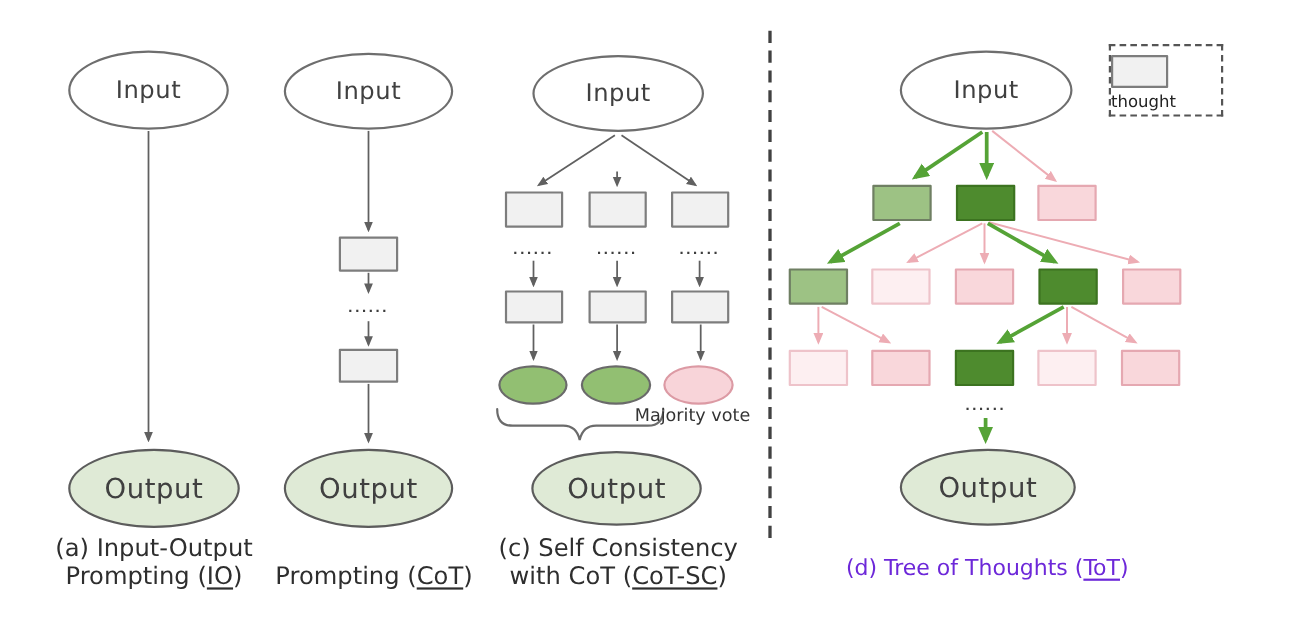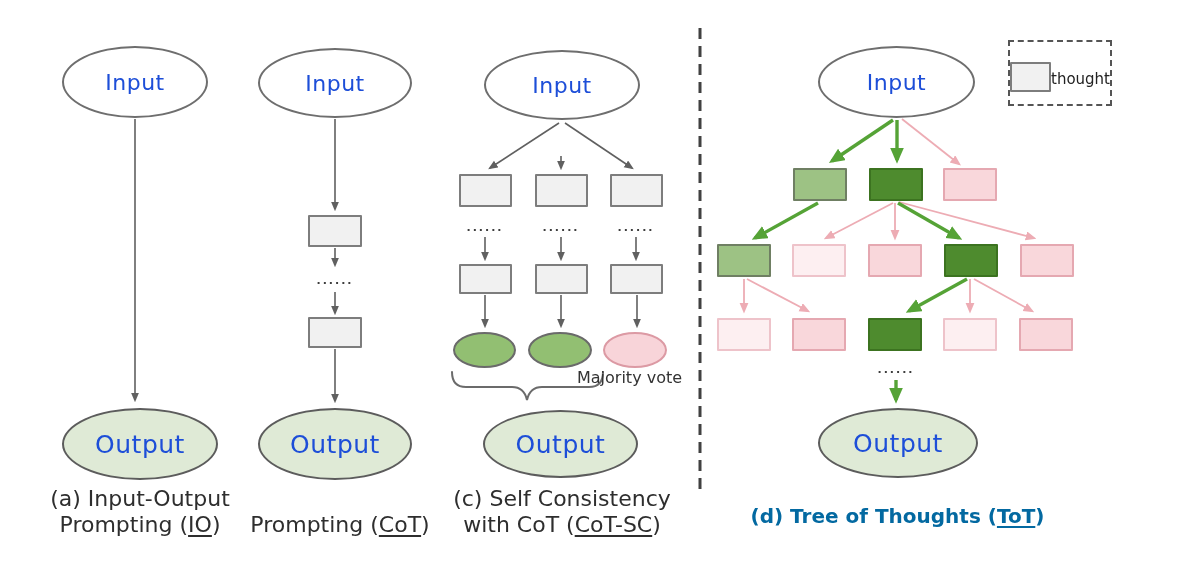--- a/index.html
+++ b/index.html
@@ -5,44 +5,44 @@
   html,body{margin:0;padding:0;background:#ffffff;}
   .canvas{
     position:relative;width:1186px;height:576px;background:#ffffff;overflow:hidden;
     font-family:"DejaVu Sans","Liberation Sans",sans-serif;color:var(--text,#2b2b2b);
   }
   svg.layer{position:absolute;left:0;top:0;z-index:1;}
   .node,.tbox,.rellipse,.caption,.dots,.legend,.mvote{position:absolute;z-index:2;box-sizing:border-box;}
 
   .node{
     border-radius:50%;display:flex;align-items:center;justify-content:center;
-    font-size:22px;letter-spacing:.5px;color:#1d4ed8;
+    font-size:22px;letter-spacing:.5px;color:#404040;
   }
   .node.input{background:#ffffff;border:2px solid #6e6e6e;}
   .node.output{background:var(--output_fill,#dfead6);border:2px solid var(--output_border,#5c5c5c);font-size:25px;}
 
   .tbox{border:2px solid #7d7d7d;background:#f1f1f1;border-radius:1px;}
   .tbox[data-state="grey"]{background:var(--box_grey_fill,#f1f1f1);border-color:var(--box_grey_border,#7d7d7d);}
   .tbox[data-state="green-dark"]{background:var(--green_dark_fill,#4e8b2e);border-color:var(--green_dark_border,#3c7320);}
   .tbox[data-state="green-mid"]{background:var(--green_mid_fill,#9dc284);border-color:var(--green_mid_border,#6f7f63);}
   .tbox[data-state="pink"]{background:var(--pink_fill,#f9d7db);border-color:var(--pink_border,#e5a8b1);}
   .tbox[data-state="pink-light"]{background:var(--pink_light_fill,#fdeff1);border-color:var(--pink_light_border,#eec3ca);}
 
   .rellipse{border-radius:50%;}
   .rellipse[data-state="green"]{background:var(--result_green_fill,#92bf72);border:2px solid #6a6a6a;}
   .rellipse[data-state="pink"]{background:var(--result_pink_fill,#f8d4d9);border:2px solid #dc9aa4;}
 
   .caption{font-size:22px;line-height:26px;text-align:center;color:#2e2e2e;}
-  .caption.bold{font-weight:bold;font-size:20px;color:#0369a1;}
+  .caption.bold{font-weight:normal;font-size:20px;color:#6d28d9;}
   .acronym{text-decoration:underline;text-underline-offset:3px;text-decoration-thickness:2px;}
 
   .dots{font-size:11px;font-weight:bold;letter-spacing:2px;color:#3d3d3d;text-align:center;}
   .mvote{font-size:16px;color:#333;}
 
-  .legend{border:2px dashed #555;background:#fff;display:flex;flex-direction:row;align-items:center;padding-top:8px;}
+  .legend{border:2px dashed #555;background:#fff;display:flex;flex-direction:column;padding-top:8px;}
   .legend .tbox{position:static;width:52px;height:30px;}
   .legend-label{font-size:15px;color:#222;margin-top:3px;}
 </style>
 </head>
 <body>
 
 <div class="canvas">
 
   <svg class="layer" width="1186" height="576">
     <defs>

